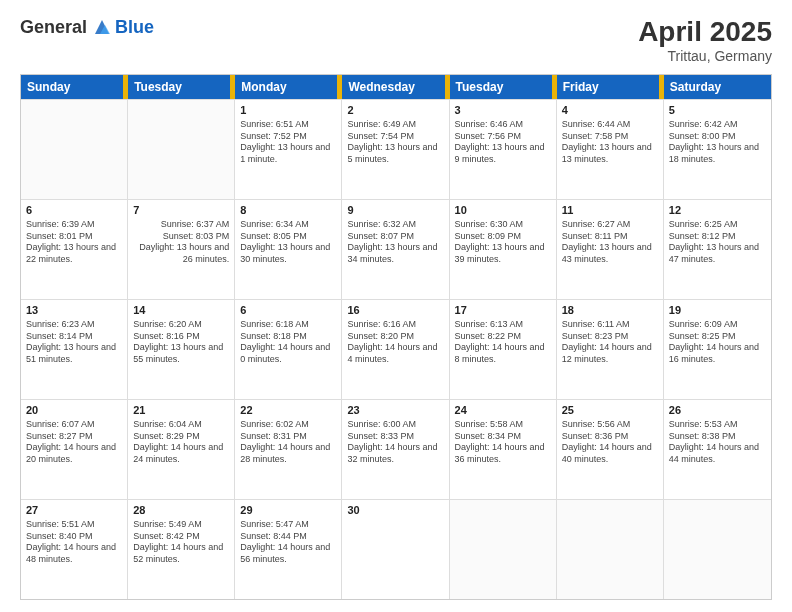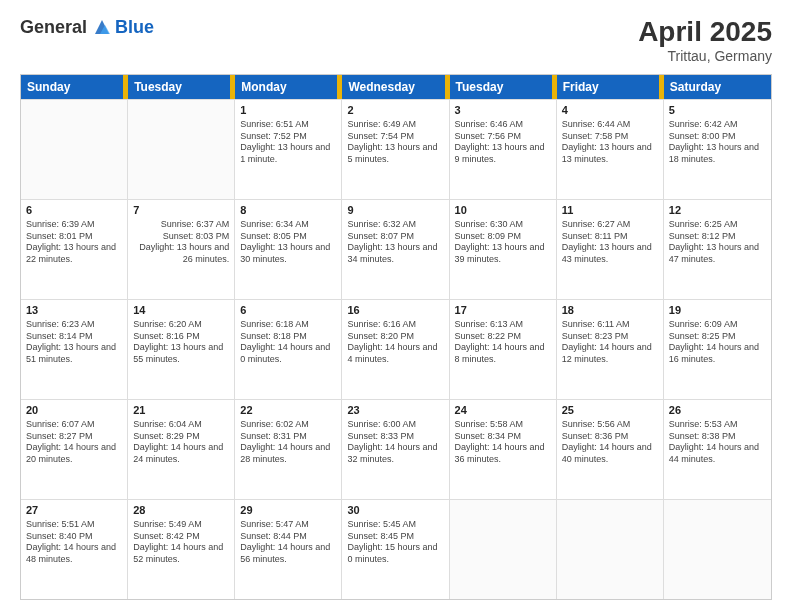--- a/index.html
+++ b/index.html
@@ -319,23 +319,20 @@
 Daylight: 14 hours and 52 minutes.</div>
           </div>
           <div class="cal-cell">
             <div class="day-number">29</div>
             <div class="cell-info" style="white-space: pre-line;">Sunrise: 5:47 AM
 Sunset: 8:44 PM
 Daylight: 14 hours and 56 minutes.</div>
           </div>
           <div class="cal-cell">
             <div class="day-number">30</div>
-            <div class="cell-info" style="white-space: pre-line;">Sunrise: 5:45 AM
-Sunset: 8:45 PM
-Daylight: 15 hours and 0 minutes.</div>
           </div>
           <div class="cal-cell empty"></div>
           <div class="cal-cell empty"></div>
           <div class="cal-cell empty"></div>
         </div>
       </div>
   </div>
 </div>
 
 </body></html>

